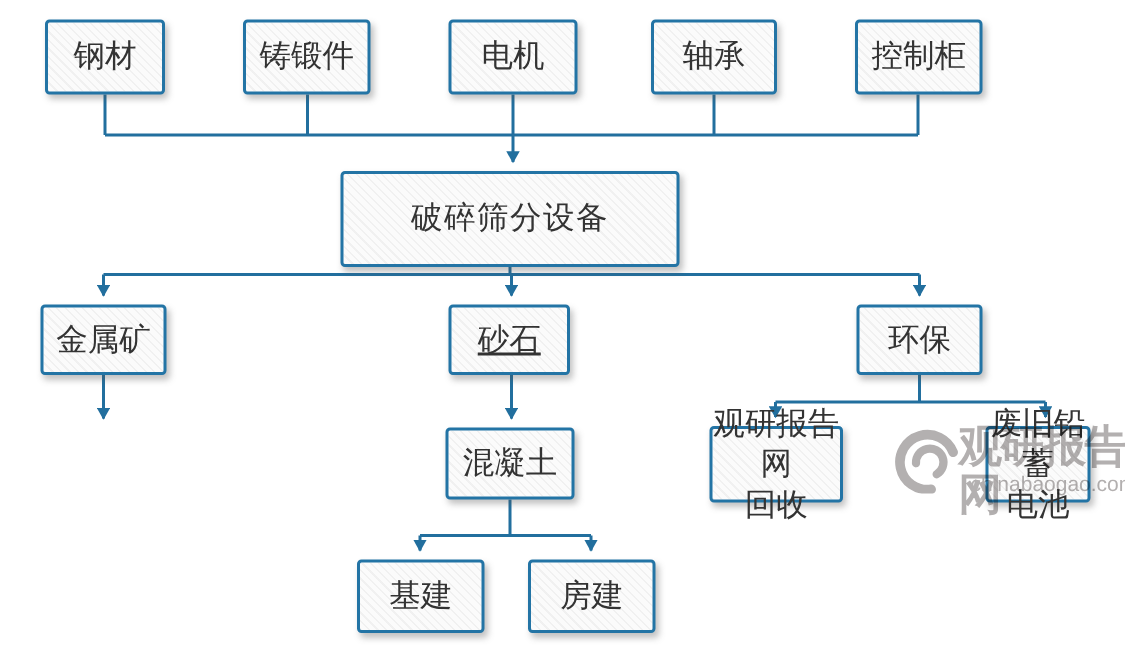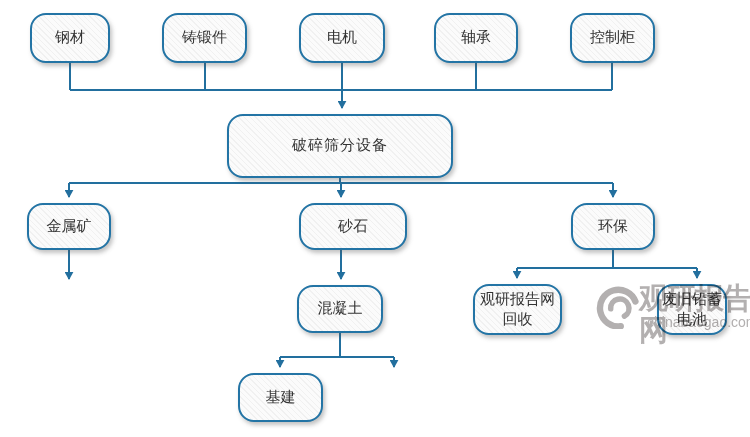--- a/index.html
+++ b/index.html
@@ -4,28 +4,28 @@
 <style>
   html,body{margin:0;padding:0;background:#fff;}
   #stage{
     position:relative;width:750px;height:437px;background:#ffffff;overflow:hidden;
     font-family:"Liberation Serif","DejaVu Serif",serif;
   }
   .node{
     position:absolute;
     box-sizing:border-box;
     border:2px solid #2374a5;
-    border-radius:16px;
+    border-radius:3px;
     background-color:#fbfbfb;
     background-image:repeating-linear-gradient(45deg, rgba(120,120,120,0.08) 0 1px, transparent 1px 4px);
     box-shadow:2px 3px 4px rgba(80,80,80,0.35);
     display:flex;align-items:center;justify-content:center;
     text-align:center;
     color:#333333;
-    font-size:15px;
+    font-size:21px;
     line-height:1.3;
     white-space:pre-line;
     z-index:2;
   }
   #connectors{position:absolute;left:0;top:0;z-index:1;}
   #watermark{
     position:absolute;left:593px;top:283px;width:157px;height:52px;
     z-index:3;mix-blend-mode:multiply;pointer-events:none;
     color:#b3b0b0;
   }
@@ -84,30 +84,31 @@
 
   <div class="node" style="left:30px;top:13px;width:80px;height:50px;">钢材</div>
   <div class="node" style="left:162px;top:13px;width:85px;height:50px;">铸锻件</div>
   <div class="node" style="left:299px;top:13px;width:86px;height:50px;">电机</div>
   <div class="node" style="left:434px;top:13px;width:84px;height:50px;">轴承</div>
   <div class="node" style="left:570px;top:13px;width:85px;height:50px;">控制柜</div>
 
   <div class="node" style="left:227px;top:114px;width:226px;height:64px;letter-spacing:1px;">破碎筛分设备</div>
 
   <div class="node" style="left:27px;top:203px;width:84px;height:47px;text-align:center;">金属矿</div>
-  <div class="node" style="left:299px;top:203px;width:108px;height:47px;">砂石</div>
+  <div class="node" style="left:299px;top:203px;width:81px;height:47px;text-decoration:underline;">砂石</div>
   <div class="node" style="left:571px;top:203px;width:84px;height:47px;">环保</div>
 
   <div class="node" style="left:297px;top:285px;width:86px;height:48px;">混凝土</div>
   <div class="node" style="left:473px;top:284px;width:89px;height:51px;">观研报告网
 回收</div>
   <div class="node" style="left:657px;top:284px;width:70px;height:51px;">废旧铅蓄
 电池</div>
 
   <div class="node" style="left:238px;top:373px;width:85px;height:49px;">基建</div>
+  <div class="node" style="left:352px;top:373px;width:85px;height:49px;">房建</div>
 
   <div id="watermark">
     <svg id="wm-logo" viewBox="0 0 48 48">
       <path d="M43 18 A 20 20 0 1 0 27 45" stroke="#b3b0b0" stroke-width="7" fill="none" stroke-linecap="round"></path>
       <path d="M16 26 A 10 10 0 1 1 31 34" stroke="#b3b0b0" stroke-width="6" fill="none" stroke-linecap="round"></path>
     </svg>
     <div id="wm-name">观研报告网</div>
     <div id="wm-url">chinabaogao.com</div>
   </div>
 

